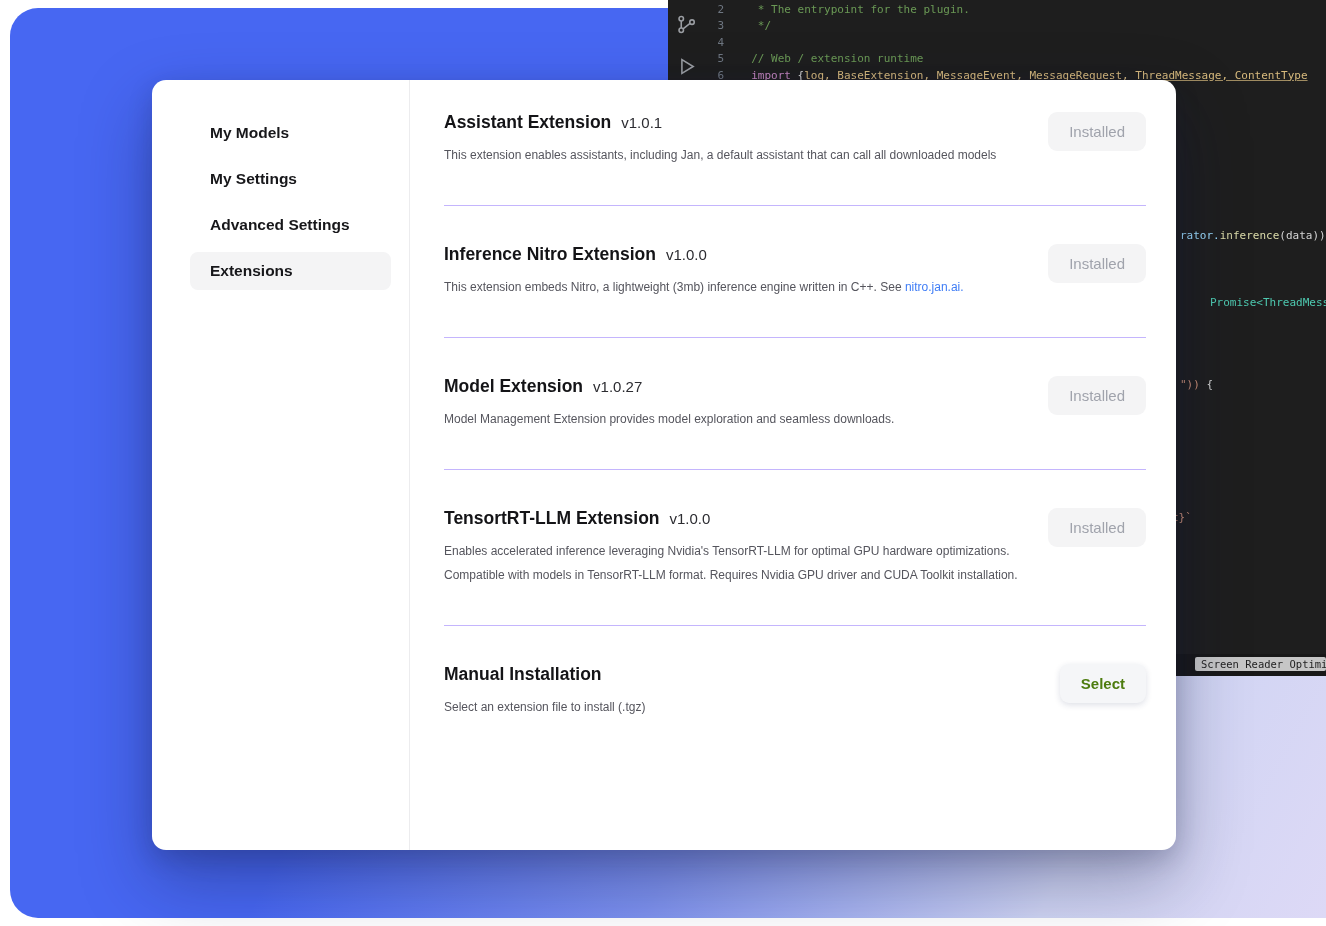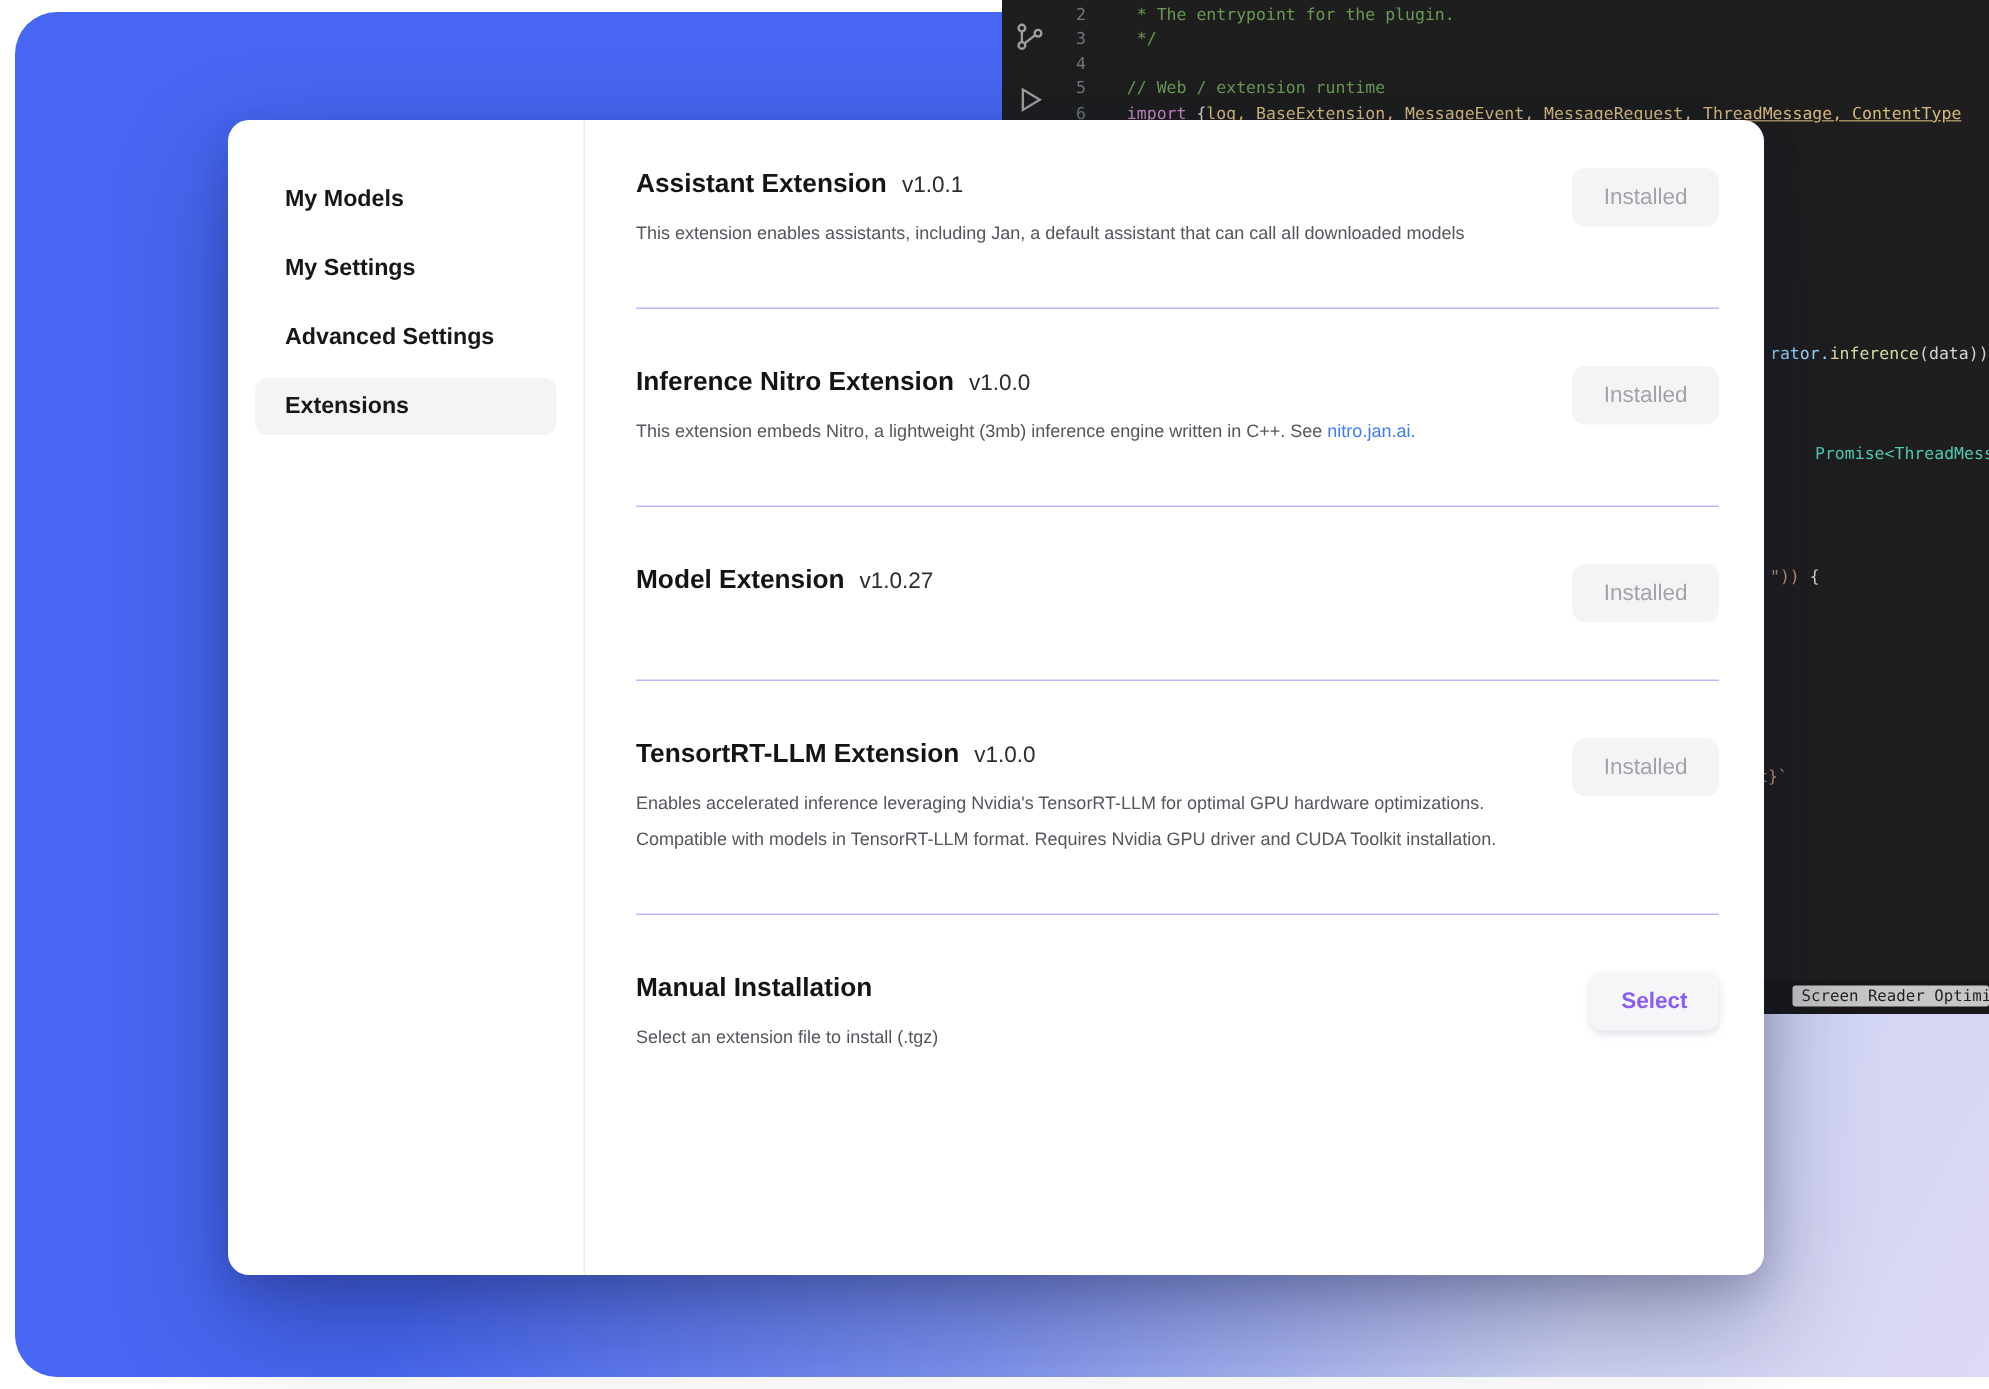--- a/index.html
+++ b/index.html
@@ -48,20 +48,21 @@
   .sb-chip {
     position:absolute; left:527px; top:3px; max-width:131px; overflow:hidden;
     background:#c6c6c6; color:#1f1f1f; padding:1px 6px; border-radius:2px; white-space:nowrap;
   }
 
   
   .modal {
     position:absolute; left:152px; top:80px; width:1024px; height:770px;
     background:#ffffff; border-radius:14px; display:flex; overflow:hidden;
     box-shadow:0 30px 70px rgba(18,24,60,.35), 0 8px 24px rgba(18,24,60,.18);
+    padding-left:20px;
   }
   .sidebar { width:238px; flex:none; border-right:1px solid #ececee; padding:34px 18px 0; }
   .nav-item {
     padding:10px 20px; margin-bottom:8px; border-radius:8px; cursor:pointer;
     font-size:15.5px; font-weight:700; color:#17171a;
   }
   .nav-item.active { background:#f4f4f5; }
 
   .content { flex:1; padding:32px 30px 0 34px; overflow:hidden; }
   .section {
@@ -72,21 +73,21 @@
   .sec-head { display:flex; align-items:baseline; gap:10px; }
   .sec-title { font-size:17.5px; font-weight:700; color:#141417; }
   .sec-version { font-size:15px; color:#2c2c31; }
   .sec-desc { margin-top:10px; font-size:12px; line-height:24px; color:#55555d; max-width:582px; }
   .link { color:#3f7df6; cursor:pointer; }
   .btn {
     flex:none; margin-left:24px; padding:11px 21px; border:none; border-radius:9px;
     font-family:inherit; font-size:15px; cursor:pointer;
   }
   .btn.installed { background:#f4f4f5; color:#a0a3ac; font-weight:500; }
-  .btn.select { background:#f5f6f8; color:#8b5cf6; font-weight:700; box-shadow:0 2px 6px rgba(30,40,90,.15); }
+  .btn.select { background:#f5f6f8; color:#4d7c0f; font-weight:700; box-shadow:0 2px 6px rgba(30,40,90,.15); }
 </style>
 </head>
 <body>
 
 <div class="bg-shape"></div>
 
 <div class="editor">
   <div class="activity">
     <span class="act-icon i1">
       <svg width="21" height="21" viewBox="0 0 16 16" fill="none" stroke="#9b9ea3" stroke-width="1.2">
@@ -169,20 +170,21 @@
       </div>
       <button class="btn installed">Installed</button>
     </div>
 
     <div class="section">
       <div>
         <div class="sec-head">
           <span class="sec-title">Model Extension</span>
           <span class="sec-version">v1.0.27</span>
         </div>
+        <p class="sec-desc">Model Management Extension provides model exploration and seamless downloads.</p>
       </div>
       <button class="btn installed">Installed</button>
     </div>
 
     <div class="section">
       <div>
         <div class="sec-head">
           <span class="sec-title">TensortRT-LLM Extension</span>
           <span class="sec-version">v1.0.0</span>
         </div>

